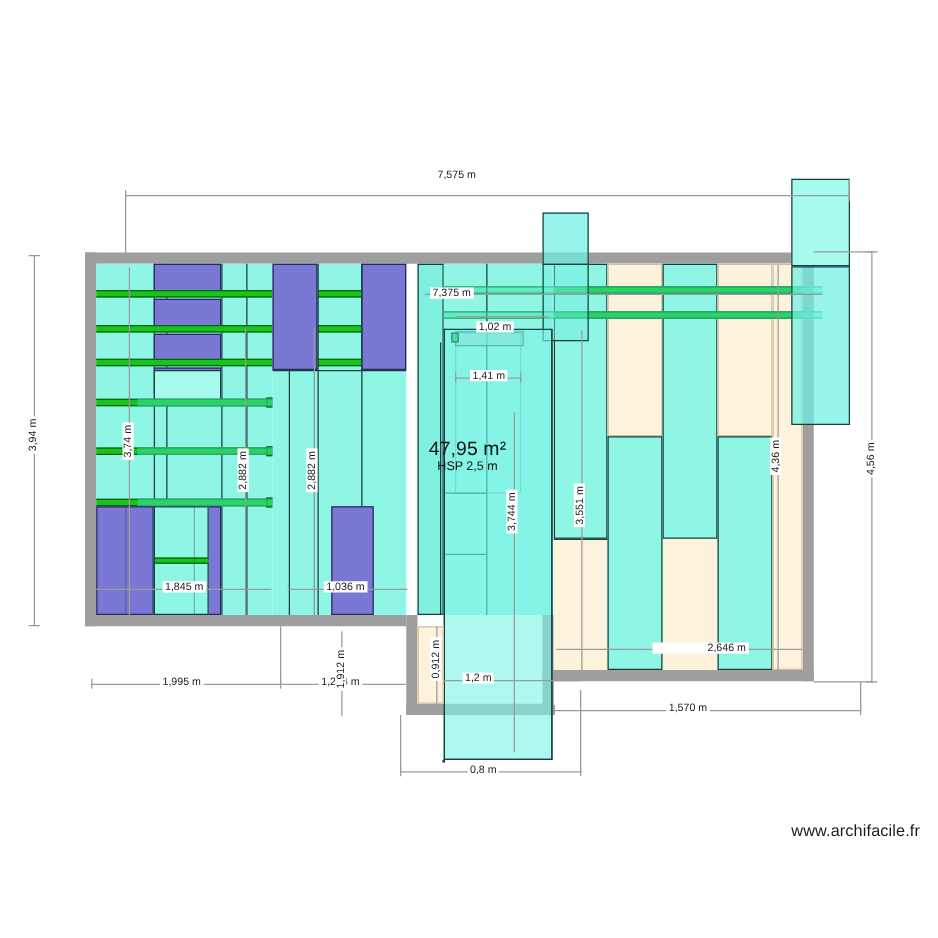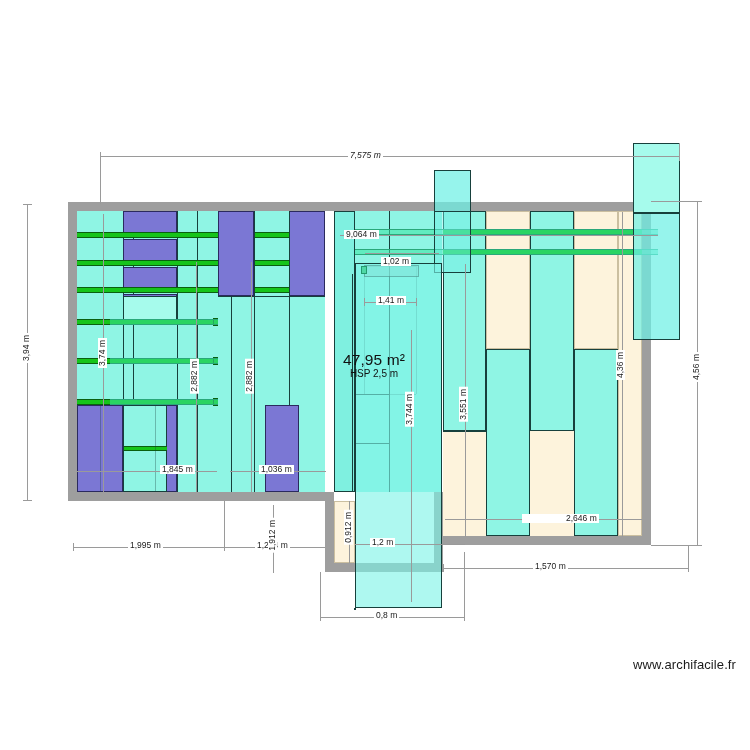--- a/index.html
+++ b/index.html
@@ -185,24 +185,24 @@
   <div class="ab cream" style="left:334px;top:501px;width:21px;height:62px;"></div>
 
   <div class="ab" style="left:364px;top:265px;width:55px;height:12px;background:rgba(130,225,215,.55);border:1px solid rgba(23,64,60,.3);"></div>
   <div class="ab" style="left:361px;top:266px;width:6px;height:8px;background:#4fd8a6;border:1px solid #239a6e;"></div>
 
   <div class="dim dimh" style="left:100px;top:156px;width:580px;"></div>
   <div class="tick dimv" style="left:100px;top:152px;width:1px;height:9px;"></div>
   <div class="tick dimv" style="left:679px;top:152px;width:1px;height:9px;"></div>
   <div class="dim dimv" style="left:100px;top:156px;width:1px;height:48px;"></div>
   <div class="dim dimv" style="left:679px;top:143px;width:1px;height:14px;"></div>
-  <div class="dimlbl" style="left:348px;top:151px;font-style:italic;">7,575 m</div>
+  <div class="dimlbl" style="left:348px;top:135px;">7,575 m</div>
 
   <div class="dim dimh" style="left:340px;top:235px;width:318px;"></div>
-  <div class="dimlbl" style="left:344px;top:230px;">9,064 m</div>
+  <div class="dimlbl" style="left:344px;top:230px;">7,375 m</div>
 
   <div class="dim dimh" style="left:365px;top:253px;width:74px;"></div>
   <div class="dimlbl" style="left:381px;top:257px;">1,02 m</div>
 
   <div class="dim dimh" style="left:364px;top:302px;width:53px;"></div>
   <div class="tick dimv" style="left:364px;top:298px;width:1px;height:8px;"></div>
   <div class="tick dimv" style="left:416px;top:298px;width:1px;height:8px;"></div>
   <div class="dimlbl" style="left:376px;top:296px;">1,41 m</div>
 
   <div class="dim dimv" style="left:27px;top:204px;width:1px;height:297px;"></div>
@@ -213,21 +213,21 @@
   <div class="dim dimv" style="left:103px;top:214px;width:1px;height:278px;"></div>
   <div class="dimlbl vert" style="left:98px;top:338px;">3,74 m</div>
 
   <div class="dim dimv" style="left:196px;top:262px;width:1px;height:230px;"></div>
   <div class="dimlbl vert" style="left:190px;top:359px;">2,882 m</div>
 
   <div class="dim dimv" style="left:251px;top:262px;width:1px;height:230px;"></div>
   <div class="dimlbl vert" style="left:245px;top:359px;">2,882 m</div>
 
   <div class="dim dimh" style="left:77px;top:471px;width:140px;"></div>
-  <div class="dimlbl" style="left:130px;top:465px;margin-left:30px;">1,845 m</div>
+  <div class="dimlbl" style="left:130px;top:465px;">1,845 m</div>
 
   <div class="dim dimh" style="left:230px;top:471px;width:96px;"></div>
   <div class="dimlbl" style="left:259px;top:465px;">1,036 m</div>
 
   <div class="dim dimv" style="left:411px;top:330px;width:1px;height:272px;"></div>
   <div class="dimlbl vert" style="left:405px;top:392px;">3,744 m</div>
 
   <div class="dim dimv" style="left:465px;top:264px;width:1px;height:273px;"></div>
   <div class="dimlbl vert" style="left:459px;top:387px;">3,551 m</div>
 

